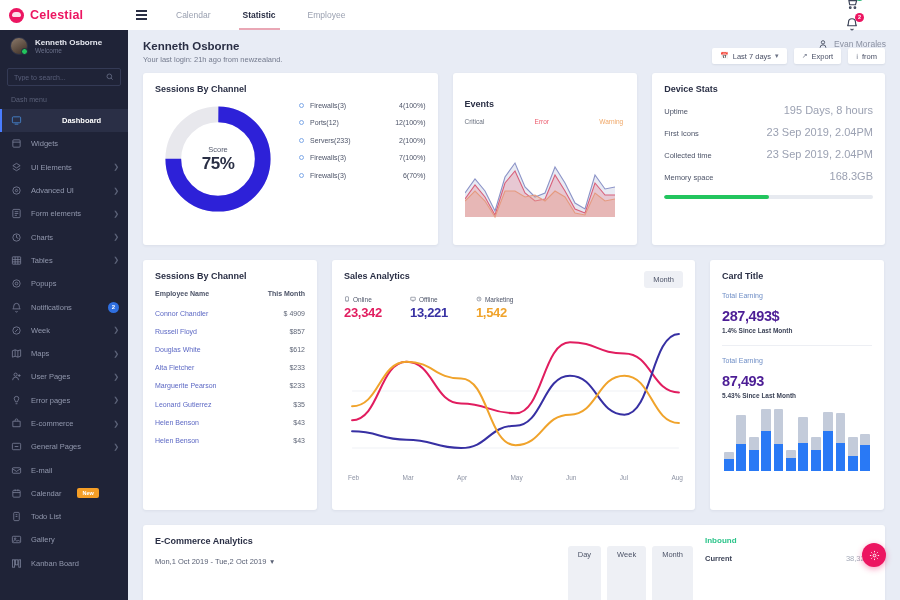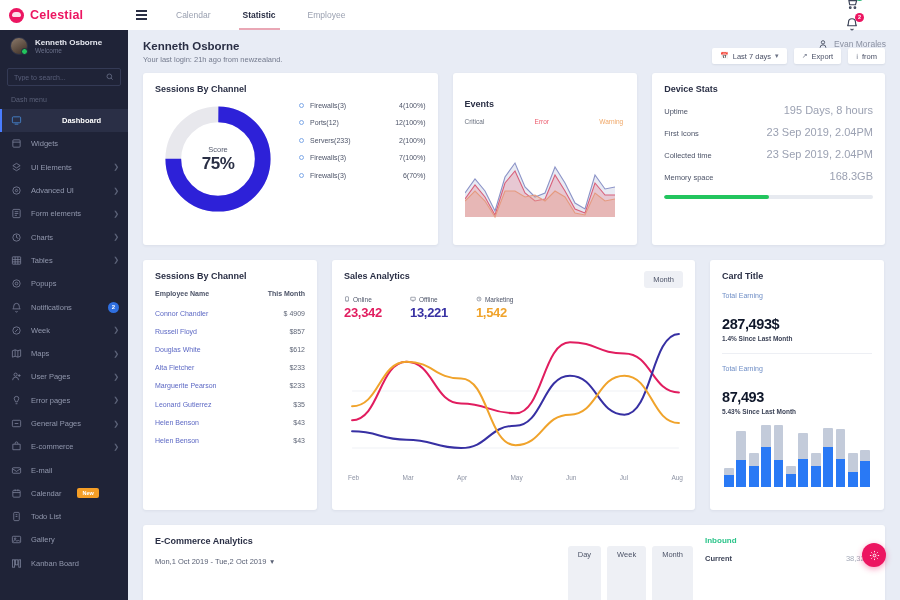--- a/index.html
+++ b/index.html
@@ -170,21 +170,21 @@
     color: #4d5468; padding: 4px 9px; cursor: pointer;
   }
   .kpis { display: flex; gap: 28px; margin-top: 8px; }
   .kpi-lab { font-size: 6.5px; color: #4d5468; display: flex; align-items: center; gap: 3px; }
   .kpi-num { font-size: 13px; font-weight: bold; margin-top: 2px; letter-spacing: -.3px; }
   .sales-chart { position: absolute; left: 12px; right: 8px; top: 68px; bottom: 8px; }
   .xaxis { display: flex; justify-content: space-between; font-size: 6.5px; color: #8d93a4; padding: 0 4px; }
 
   .earn-block { margin-top: 11px; }
   .earn-lab { font-size: 7px; color: #6f8ec6; }
-  .earn-num { font-size: 14.5px; font-weight: bold; color: #0f172a; margin-top: 17px; letter-spacing: -.4px; }
+  .earn-num { font-size: 14.5px; font-weight: bold; color: #4c1d95; margin-top: 9px; letter-spacing: -.4px; }
   .earn-sub { font-size: 6.5px; font-weight: bold; color: #3c4357; margin-top: 3px; }
   .earn-sep { height: 1px; background: #edeff4; margin-top: 11px; }
   .bars { display: flex; align-items: flex-end; gap: 2.6px; height: 62px; margin-top: 10px; padding: 0 2px; }
   .bar { flex: 1; display: flex; flex-direction: column; justify-content: flex-end; height: 100%; }
   .bar .top { background: #c3cbda; border-radius: 1px 1px 0 0; }
   .bar .bot { background: #2979f5; }
 
   
   .row3 { margin-top: 15px; }
   .c-ecom { width: 742px; height: 90px; padding: 11px 12px; display: flex; }
@@ -398,35 +398,35 @@
             <path d="M12 3a5 5 0 015 5c0 3-3 4-3 7h-4c0-3-3-4-3-7a5 5 0 015-5z"></path>
             <path d="M10 19h4"></path>
           </svg>
         </span>
         <span class="nav-text">Error pages</span>
         <span class="nav-chevron">❯</span>
       </div>
       <div class="nav-item">
         <span class="nav-icon">
           <svg viewBox="0 0 24 24" width="11" height="11" fill="none" stroke="currentColor" stroke-width="1.7">
+            <path d="M4 7h16v12H4z"></path>
+            <path d="M9 7V5a3 3 0 016 0v2"></path>
+          </svg>
+        </span>
+        <span class="nav-text">E-commerce</span>
+        <span class="nav-chevron">❯</span>
+      </div>
+      <div class="nav-item">
+        <span class="nav-icon">
+          <svg viewBox="0 0 24 24" width="11" height="11" fill="none" stroke="currentColor" stroke-width="1.7">
             <rect x="3" y="5" width="18" height="14" rx="2"></rect>
             <path d="M8 12h8"></path>
           </svg>
         </span>
         <span class="nav-text">General Pages</span>
-        <span class="nav-chevron">❯</span>
-      </div>
-      <div class="nav-item">
-        <span class="nav-icon">
-          <svg viewBox="0 0 24 24" width="11" height="11" fill="none" stroke="currentColor" stroke-width="1.7">
-            <path d="M4 7h16v12H4z"></path>
-            <path d="M9 7V5a3 3 0 016 0v2"></path>
-          </svg>
-        </span>
-        <span class="nav-text">E-commerce</span>
         <span class="nav-chevron">❯</span>
       </div>
       <div class="nav-item">
         <span class="nav-icon">
           <svg viewBox="0 0 24 24" width="11" height="11" fill="none" stroke="currentColor" stroke-width="1.7">
             <rect x="3" y="6" width="18" height="12" rx="2"></rect>
             <path d="M3 8l9 6 9-6"></path>
           </svg>
         </span>
         <span class="nav-text">E-mail</span>

